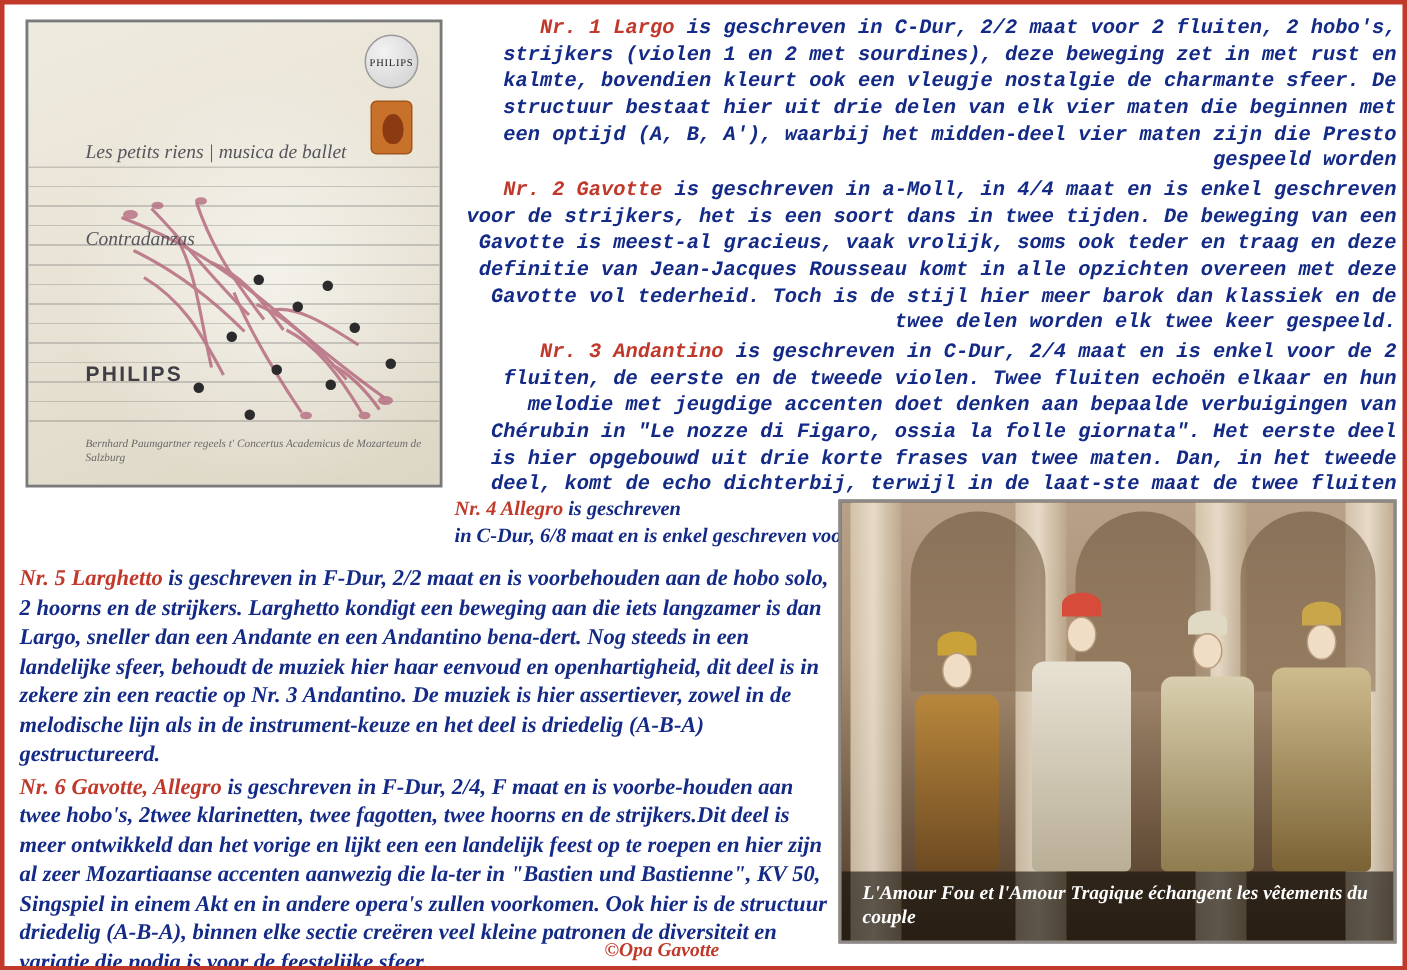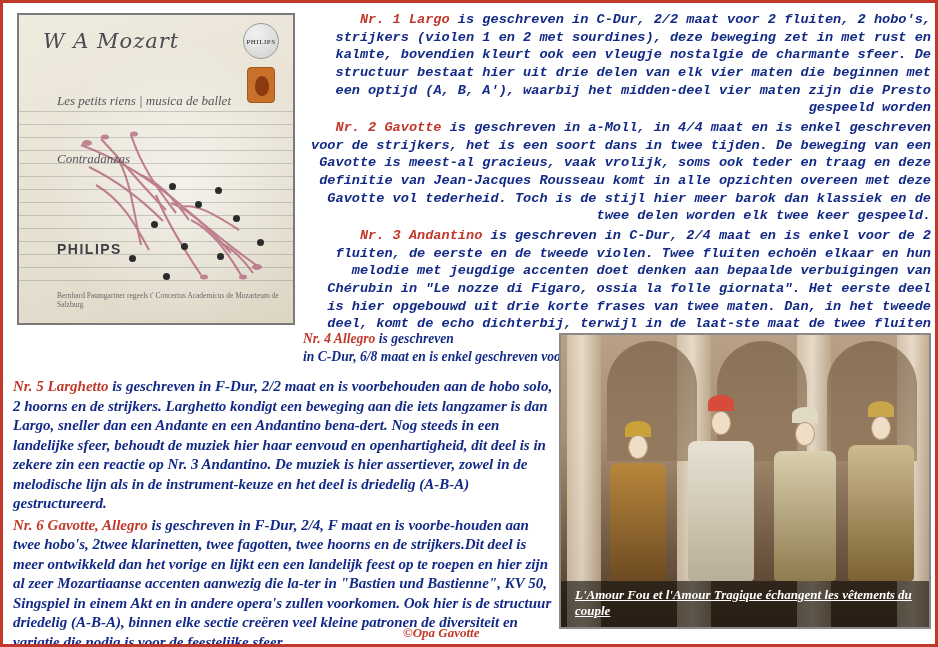--- a/index.html
+++ b/index.html
@@ -77,21 +77,21 @@
     position: absolute; left: 38px; top: 136px;
     font-style: italic; font-size: 13px; color: #55555c;
   }
   .album .brand {
     position: absolute; left: 38px; top: 226px;
     font-family: "Liberation Sans", sans-serif;
     font-weight: bold; font-size: 14px; letter-spacing: 1.5px; color: #3e3e44;
   }
   .album .credits {
     position: absolute; left: 38px; top: 276px;
-    font-size: 7.5px; color: #6a6a6a;
+    font-size: 7.5px; font-style: italic; color: #6a6a6a;
   }
   
   .album .art {
     position: absolute; left: 52px; top: 110px; width: 200px; height: 165px;
     opacity: .92;
   }
   .album .dot {
     position: absolute; width: 7px; height: 7px; border-radius: 50%;
     background: #2b2b2b;
   }
@@ -169,21 +169,20 @@
   .photo-caption {
     position: absolute; left: 0; right: 0; bottom: 0;
     padding: 6px 10px 8px 14px;
     background: rgba(20,14,8,0.62);
     color: #ffffff;
     font-style: italic;
     font-weight: bold;
     font-size: 13px;
     line-height: 1.25;
     font-family: "Liberation Serif", serif;
-    text-decoration: underline;
   }
 
   .signature {
     position: absolute;
     left: 400px; top: 622px;
     color: #c0392b;
     font-weight: bold;
     font-style: italic;
     font-size: 13px;
   }
@@ -229,21 +228,20 @@
     <div class="dot" style="left:132px; top:206px;"></div>
     <div class="dot" style="left:162px; top:228px;"></div>
     <div class="dot" style="left:198px; top:238px;"></div>
     <div class="dot" style="left:238px; top:224px;"></div>
     <div class="dot" style="left:110px; top:240px;"></div>
     <div class="dot" style="left:144px; top:258px;"></div>
 
     <div class="philips-logo">PHILIPS</div>
     <div class="philips-badge"></div>
 
-    <div class="title-main">W A Mozart</div>
     <div class="title-sub">Les petits riens | musica de ballet</div>
     <div class="title-sub2">Contradanzas</div>
     <div class="brand">PHILIPS</div>
     <div class="credits">Bernhard Paumgartner regeels t' Concertus Academicus de Mozarteum de Salzburg</div>
   </div>
 
   <div class="col-right">
     <p>
       <span class="hd">Nr. 1 Largo</span><span> is geschreven in C-Dur, 2/2 maat voor 2 fluiten, 2 hobo's, strijkers (violen 1 en 2 met sourdines), deze beweging zet in met rust en kalmte, bovendien kleurt ook een vleugje nostalgie de charmante sfeer. De structuur bestaat hier uit drie delen van elk vier maten die beginnen met een optijd (A, B, A'), waarbij het midden-deel vier maten zijn die Presto gespeeld worden</span>
     </p>

